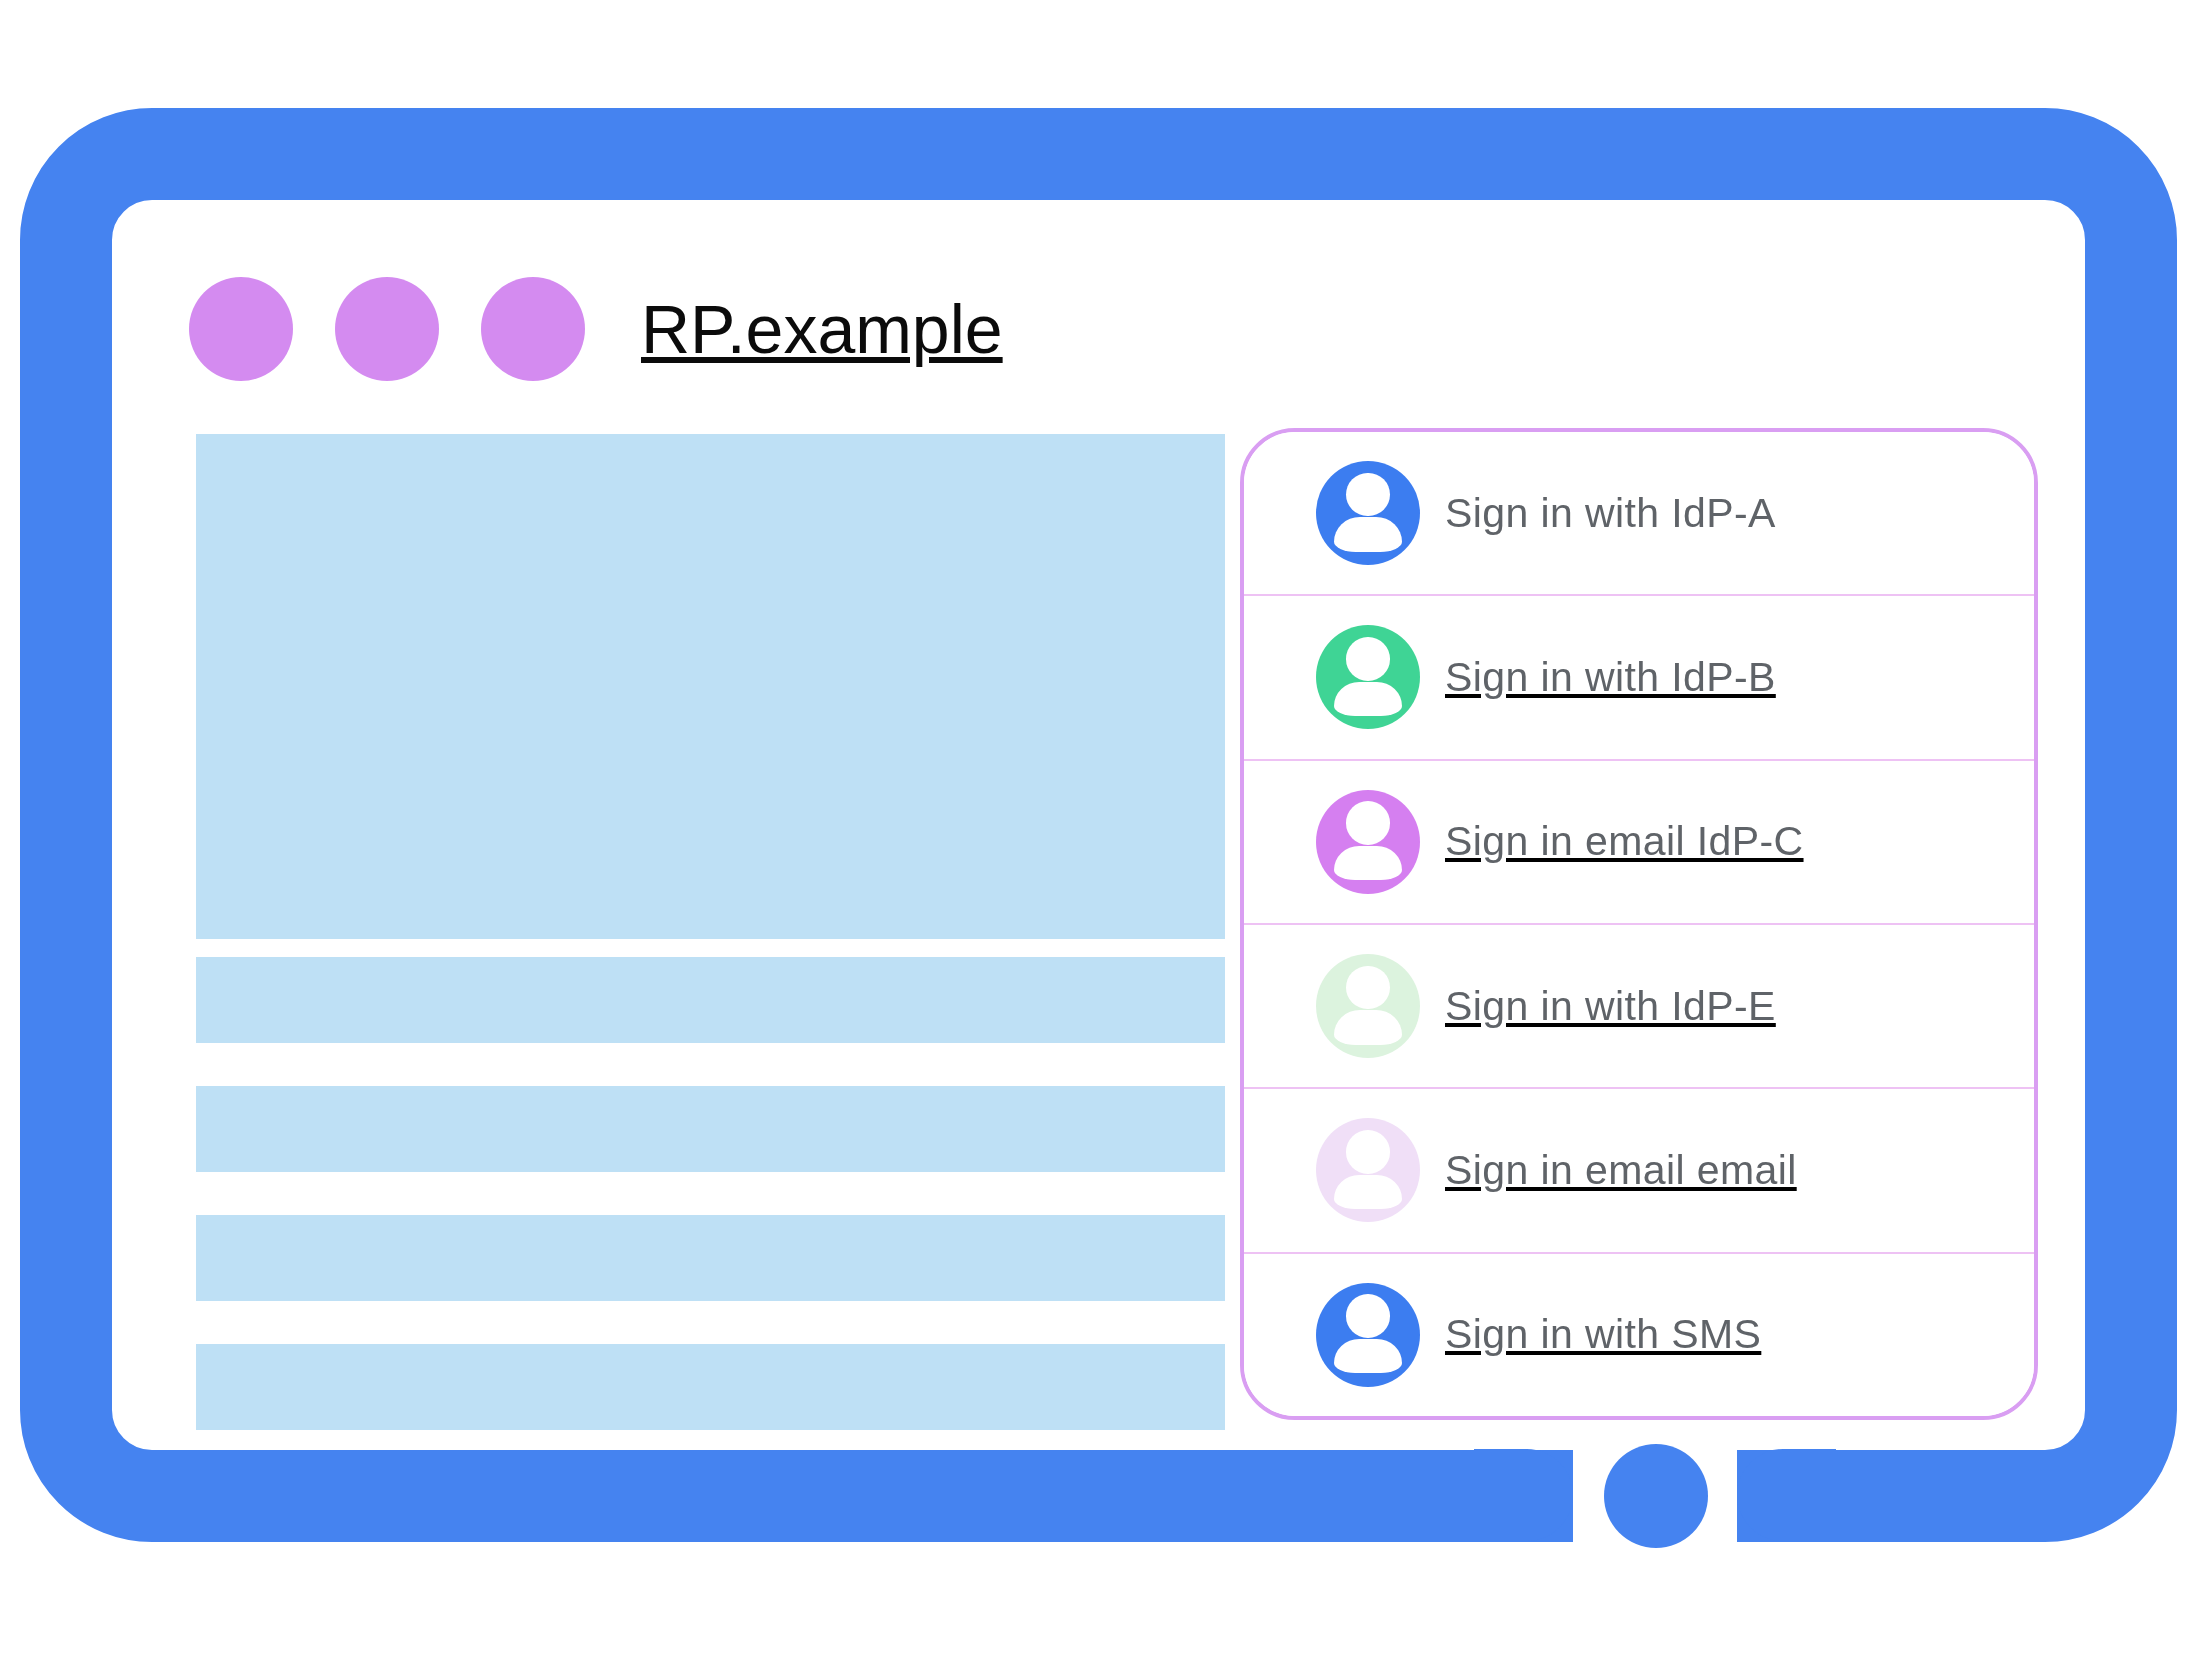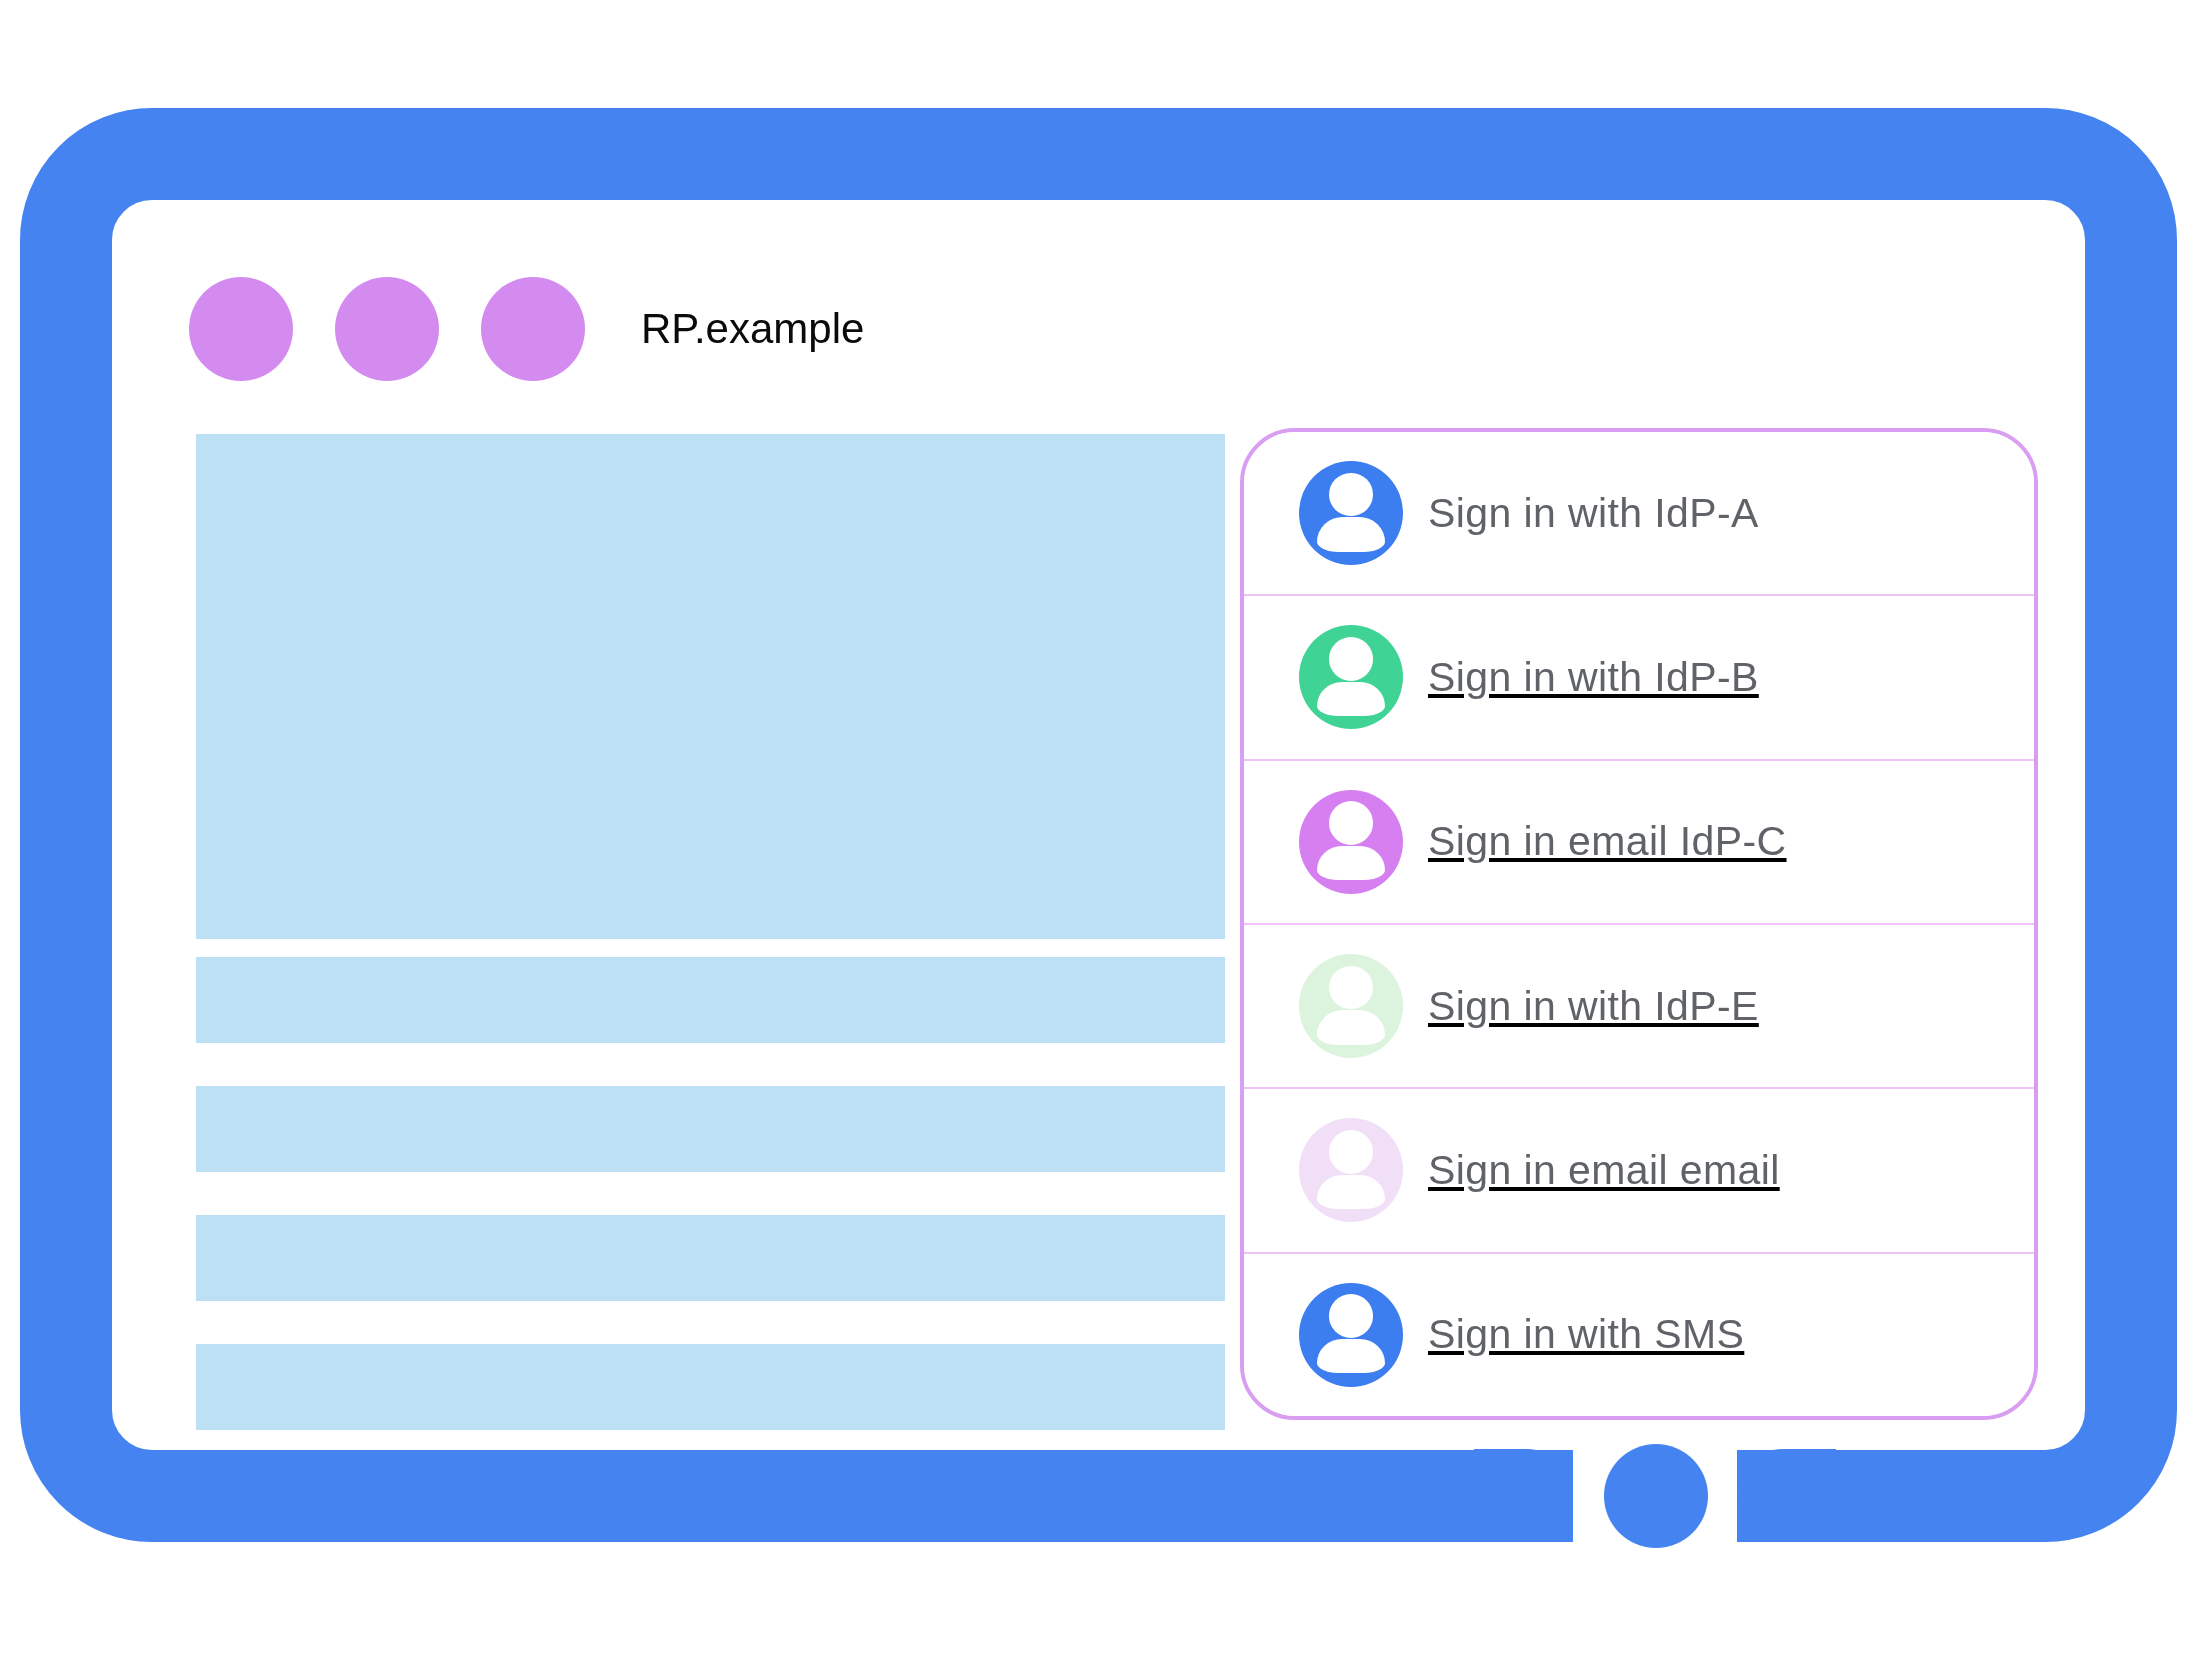--- a/index.html
+++ b/index.html
@@ -44,22 +44,22 @@
   .window-controls{
     position:absolute;left:189px;top:277px;height:104px;
     display:flex;gap:42px;z-index:4;
   }
   .window-control-dot{
     width:104px;height:104px;border-radius:50%;
     background:var(--dot-violet);
   }
   .site-title{
     position:absolute;left:641px;top:298px;z-index:4;
-    font-size:42px;line-height:62px;font-weight:500;
-    color:var(--title-black);letter-spacing:0px;
+    font-size:68px;line-height:62px;font-weight:500;
+    color:var(--title-black);letter-spacing:0px;text-decoration:underline;
   }
 
   
   .hero-placeholder{
     position:absolute;left:196px;top:434px;width:1029px;height:505px;
     background:var(--placeholder-blue);z-index:4;
   }
   .content-bars{
     position:absolute;left:196px;top:957px;width:1029px;z-index:4;
     display:flex;flex-direction:column;gap:43px;
@@ -68,21 +68,21 @@
 
   
   .signin-panel{
     position:absolute;left:1240px;top:428px;width:798px;height:992px;
     box-sizing:border-box;border:4.4px solid var(--panel-border);
     border-radius:55px;background:#ffffff;z-index:5;
     display:flex;flex-direction:column;overflow:hidden;
   }
   .signin-row{
     flex:1 1 0;display:flex;align-items:center;
-    padding-left:55px;gap:25px;background:#ffffff;cursor:pointer;
+    padding-left:72px;gap:25px;background:#ffffff;cursor:pointer;
   }
   .signin-row + .signin-row{border-top:2.6px solid var(--panel-divider);text-decoration:underline;}
   .avatar{
     position:relative;flex:none;width:104px;height:104px;
     border-radius:50%;overflow:hidden;
   }
   .avatar .head{
     position:absolute;left:29%;top:11%;width:42%;height:42%;
     background:var(--glyph-white);border-radius:50%;
   }

